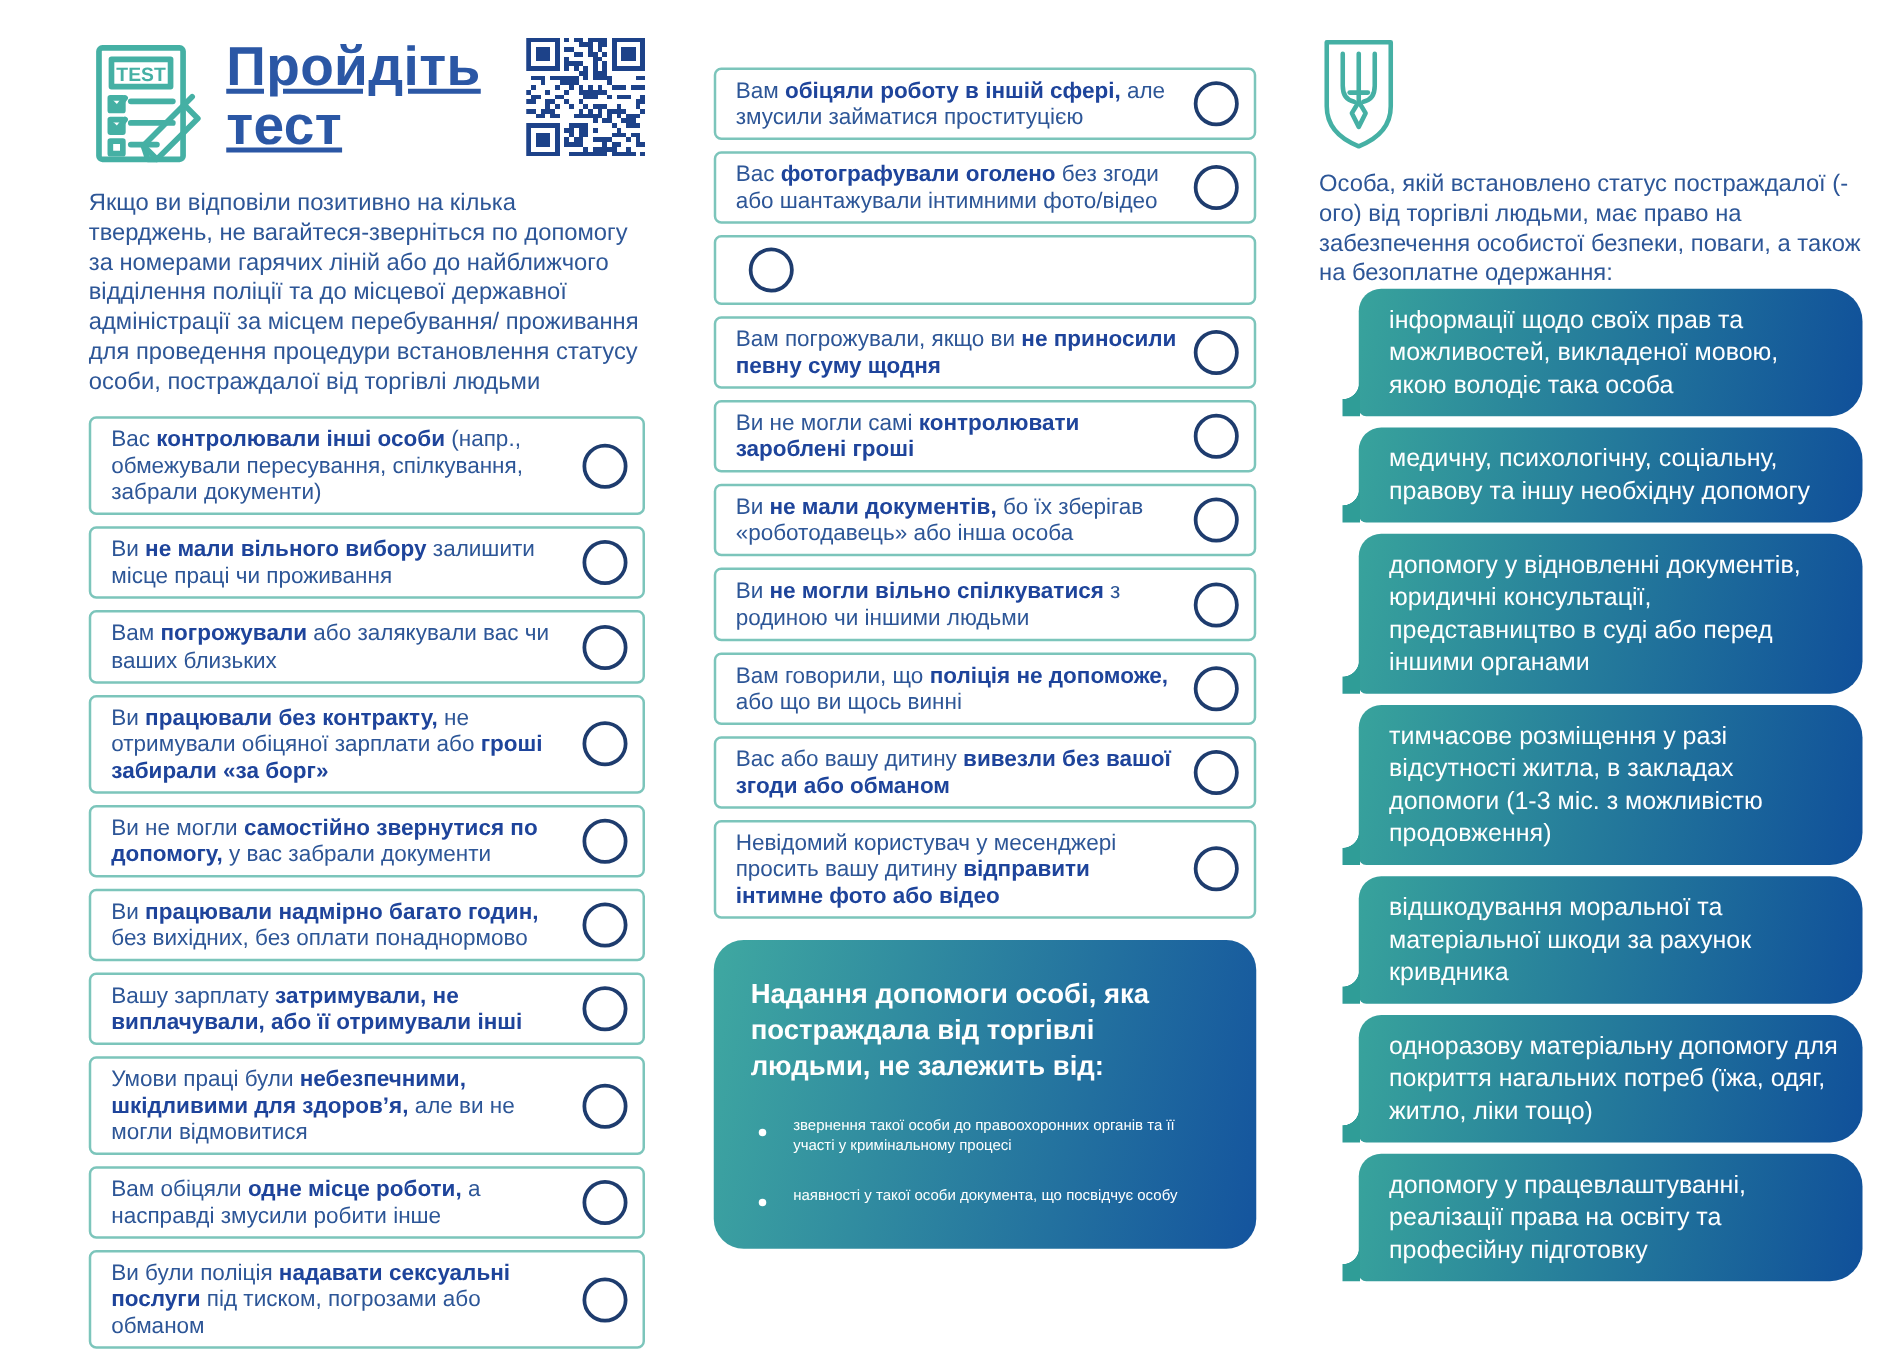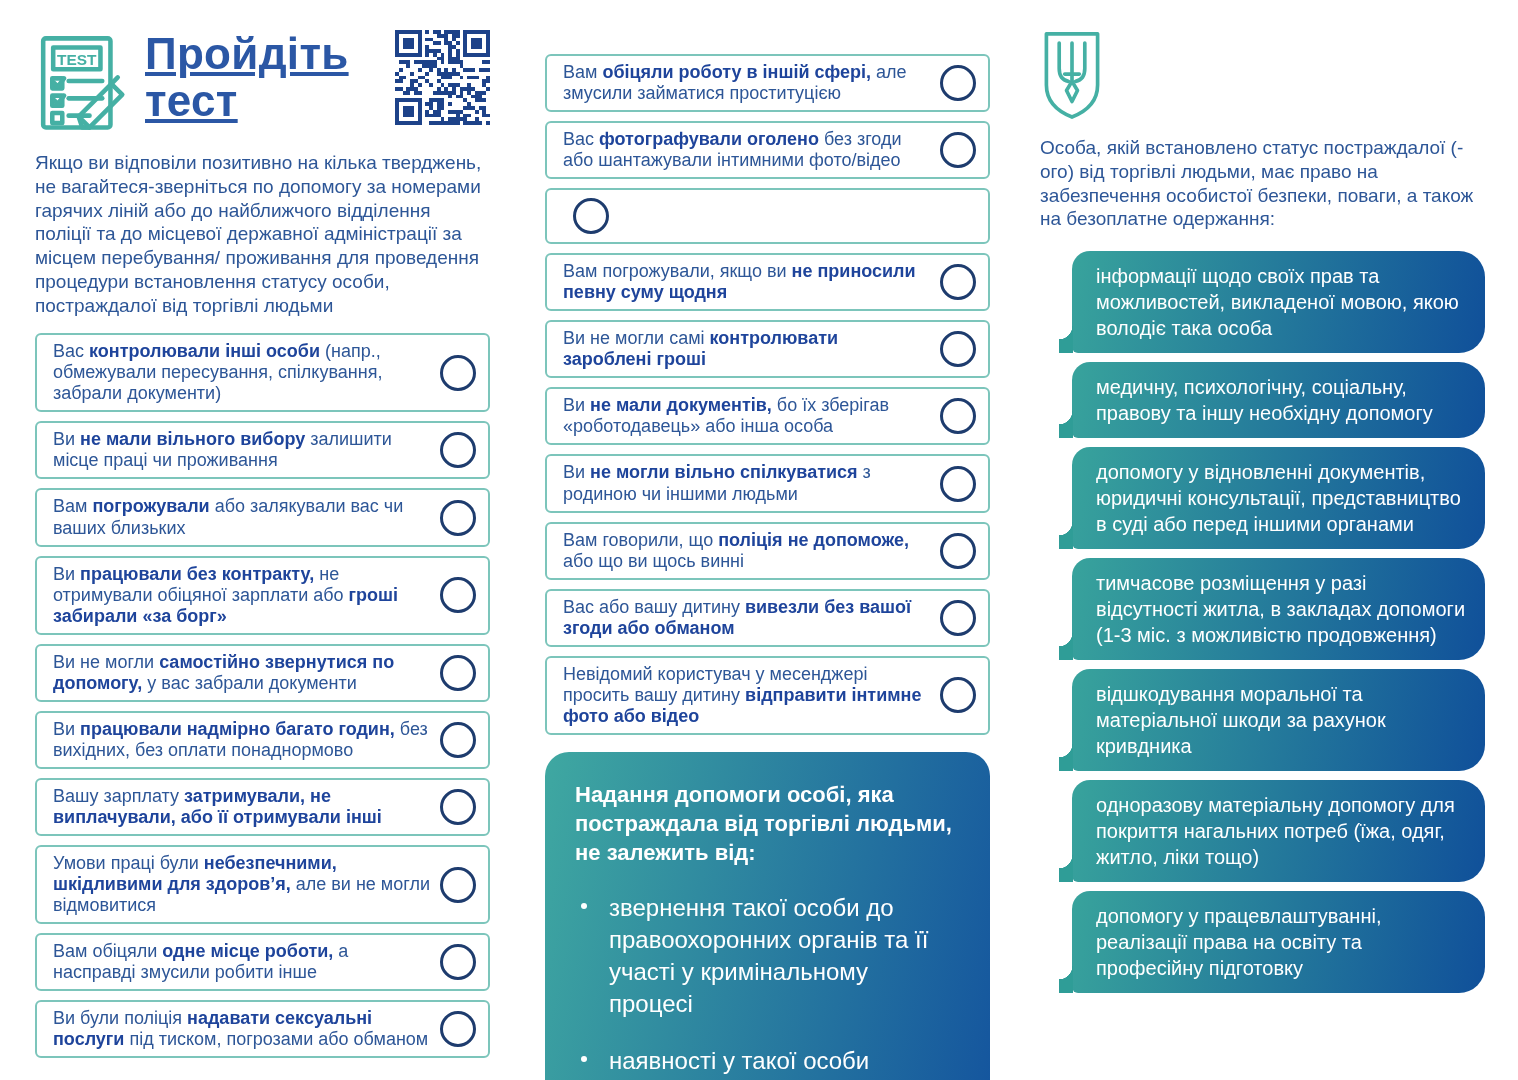--- a/index.html
+++ b/index.html
@@ -1,21 +1,21 @@
 <!DOCTYPE html>
 <html><head>
 <meta charset="utf-8">
 <style>
   html,body{margin:0;padding:0;background:#fff;width:1518px;height:1080px;overflow:hidden;}
   body{font-family:"Liberation Sans", sans-serif;color:#2d5697;}
   .page{box-sizing:border-box;width:1518px;height:1080px;padding:28px 28px 0 35px;display:flex;background:#fff;}
 
   
   .col{box-sizing:border-box;}
-  .col-left{width:455px;margin-right:55px;}
+  .col-left{width:455px;margin-right:55px;margin-left:36px;}
   .col-mid{width:445px;margin-right:50px;padding-top:26px;}
   .col-right{width:445px;}
 
   
   .hdr{display:flex;align-items:flex-start;}
   .hdr h1{margin:0;font-size:44px;line-height:1.07;font-weight:700;color:#2b57a5;letter-spacing:.3px;text-decoration:underline;}
   .col-left .hdr h1{width:235px;margin-left:10px;margin-top:2px;}
   .icon-test{width:100px;height:108px;flex:none;}
   .qr{width:95px;height:95px;flex:none;margin-left:auto;margin-top:2px;}
   .icon-shield{width:64px;height:94px;flex:none;margin-right:22px;}
@@ -29,25 +29,25 @@
   .col-mid .checklist{margin-top:0;}
   .check-card{border:2px solid #7cc5bb;border-radius:6px;background:#fff;display:flex;align-items:center;padding:6px 12px 6px 16px;min-height:40px;}
   .check-text{flex:1;font-size:18px;line-height:1.17;color:#2d5697;}
   .check-text .b{font-weight:700;color:#1e449b;}
   .circle{width:30px;height:30px;border:3px solid #1e3c6e;border-radius:50%;margin-left:10px;flex:none;background:#fff;}
 
   
   .info-box{margin-top:17px;border-radius:24px;background:linear-gradient(102deg,#3fa8a1 0%,#14549e 100%);color:#fff;padding:28px 32px 10px 30px;}
   .info-box h2{margin:0 0 25px;font-size:22px;line-height:1.32;font-weight:700;}
   .info-box ul{list-style:none;margin:0;padding:0 0 0 4px;}
-  .info-box li{display:flex;margin-bottom:24px;font-size:24px;line-height:1.34;}
+  .info-box li{display:flex;margin-bottom:24px;font-size:12px;line-height:1.34;}
   .dot{width:6px;height:6px;border-radius:50%;background:#fff;margin:11px 22px 0 2px;flex:none;}
 
   
-  .guarantees{display:flex;flex-direction:column;gap:9px;margin-top:20px;padding-left:32px;align-items:center;}
+  .guarantees{display:flex;flex-direction:column;gap:9px;padding-left:32px;align-items:center;}
   .g-card{position:relative;background:linear-gradient(100deg,#38a39c 0%,#10509a 100%);color:#fff;
           border-radius:18px 26px 26px 6px;padding:12px 18px 12px 24px;font-size:20px;line-height:1.3;}
   .g-card::before{content:"";position:absolute;left:-13px;bottom:0;width:14px;height:27px;
           background:radial-gradient(circle at 0 0, rgba(255,255,255,0) 13px, #2f9d97 13.5px);}
   svg{display:block;}
 </style>
 </head>
 <body>
 
 <div class="page">

